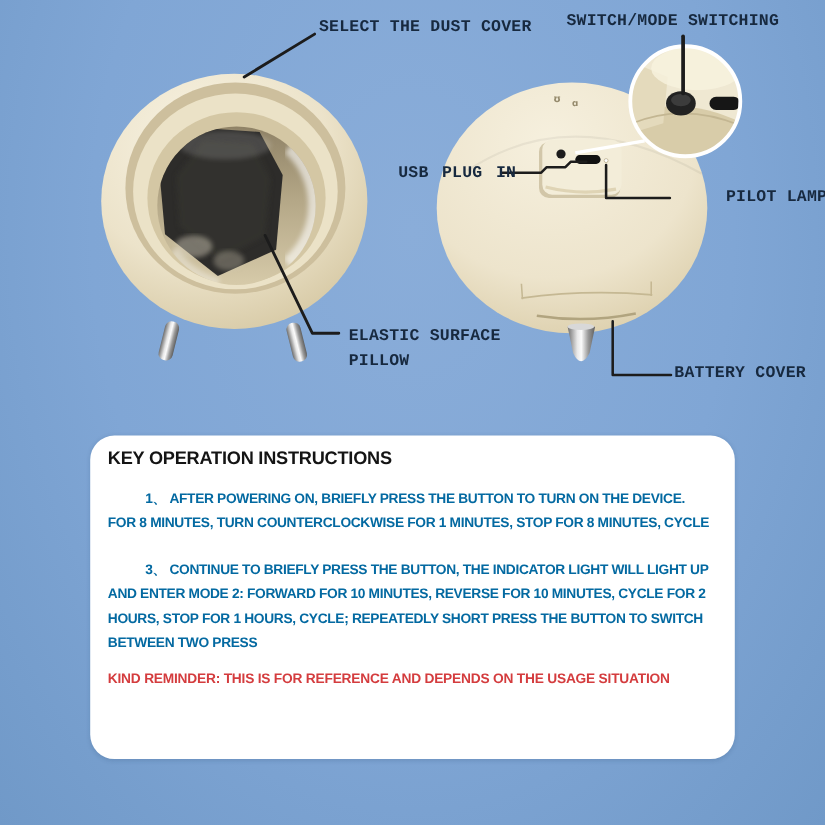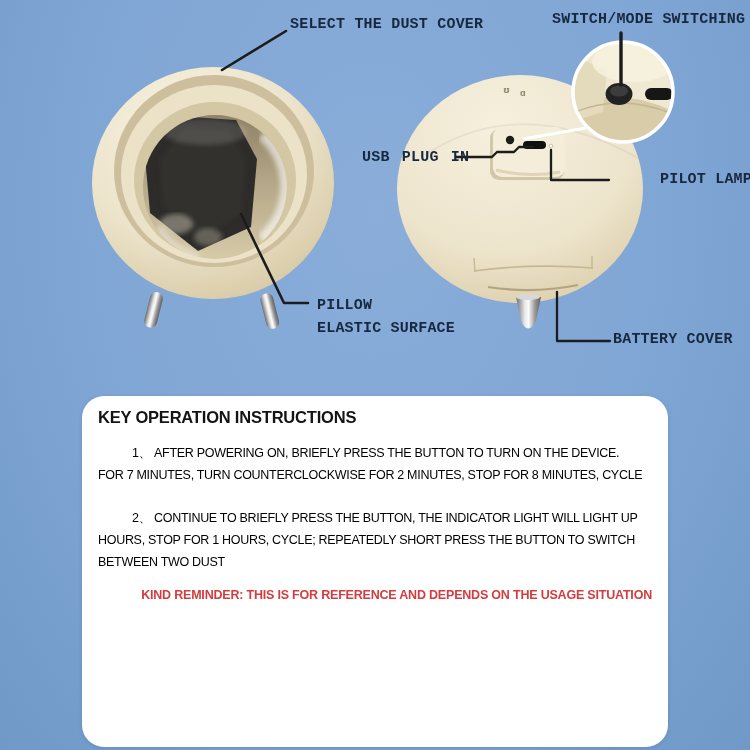--- a/index.html
+++ b/index.html
@@ -4,30 +4,30 @@
 <style>
   html,body{margin:0;padding:0;}
   body{font-family:"Liberation Sans","DejaVu Sans",sans-serif;}
   .stage{position:relative;width:750px;height:750px;overflow:hidden;
          background:radial-gradient(ellipse at 50% 28%, #8aadd9 0%, #80a6d5 55%, #7099c8 100%);}
   svg{position:absolute;left:0;top:0;}
   .label{position:absolute;font-weight:bold;font-size:15px;letter-spacing:.2px;
          color:#17293f;white-space:nowrap;line-height:17px;font-family:Liberation Mono, monospace;}
   .label.two-line{line-height:23px;}
   
-  .card{position:absolute;left:82px;top:396px;width:586px;height:351px;background:#ffffff;
+  .card{position:absolute;left:82px;top:396px;width:586px;height:294px;background:#ffffff;
         border-radius:22px;box-sizing:border-box;padding:12px 16px 0 16px;
         box-shadow:0 1px 4px rgba(40,70,110,.18);}
   .card h1{margin:0;font-size:16.5px;letter-spacing:-.2px;color:#141414;font-weight:bold;}
   .para{margin-top:21px;}
   .para.first-para{margin-top:15px;}
-  .line{font-size:12.5px;font-weight:normal;letter-spacing:-.3px;color:#000000;
+  .line{font-size:12.5px;font-weight:bold;letter-spacing:-.3px;color:#0369a1;
         line-height:22px;white-space:nowrap;}
   .line.indent{padding-left:34px;}
-  .reminder{margin-top:11px;text-align:right;font-size:12.5px;font-weight:bold;
+  .reminder{margin-top:11px;text-align:left;font-size:12.5px;font-weight:bold;
             letter-spacing:-.2px;color:#d43c3e;line-height:22px;white-space:nowrap;}
 </style>
 </head>
 <body>
 
 <div class="stage">
 
   <svg width="750" height="750" viewBox="0 0 750 750">
     <defs>
       <radialGradient id="sphereGrad" cx="38%" cy="28%" r="85%">
@@ -141,40 +141,41 @@
       <path d="M 286,31 L 222,70"></path>
       <path d="M 621,33 L 621,85" stroke-width="3.4"></path>
       <path d="M 456,157 H 492 l 5,-5 h 17 l 5,-5 h 14" stroke-width="2.3"></path>
       <path d="M 551,150 V 180 H 609" stroke-width="2.3"></path>
       <path d="M 241,214 L 284,303 H 308"></path>
       <path d="M 557,292 V 341 H 610" stroke-width="2.3"></path>
     </g>
   </svg>
 
   <div class="label" style="left:290px;top:16px;">SELECT THE DUST COVER</div>
-  <div class="label" style="left:552px;top:11px;">SWITCH/MODE SWITCHING</div>
+  <div class="label" style="left:515px;top:11px;">SWITCH/MODE SWITCHING</div>
   <div class="label" style="left:362px;top:149px;word-spacing:3px;">USB PLUG IN</div>
   <div class="label" style="left:616px;top:171px;margin-left:44px;">PILOT LAMP</div>
   <div class="label two-line" style="left:317px;top:294px;">
+    <div>ELASTIC SURFACE</div>
     <div>PILLOW</div>
-    <div>ELASTIC SURFACE</div>
   </div>
   <div class="label" style="left:613px;top:331px;">BATTERY COVER</div>
 
   <div class="card">
     <h1>KEY OPERATION INSTRUCTIONS</h1>
 
     <div class="para first-para">
       <div class="line indent">1、 AFTER POWERING ON, BRIEFLY PRESS THE BUTTON TO TURN ON THE DEVICE.</div>
-      <div class="line">FOR 7 MINUTES, TURN COUNTERCLOCKWISE FOR 2 MINUTES, STOP FOR 8 MINUTES, CYCLE</div>
+      <div class="line">FOR 8 MINUTES, TURN COUNTERCLOCKWISE FOR 1 MINUTES, STOP FOR 8 MINUTES, CYCLE</div>
     </div>
 
     <div class="para">
-      <div class="line indent">2、 CONTINUE TO BRIEFLY PRESS THE BUTTON, THE INDICATOR LIGHT WILL LIGHT UP</div>
+      <div class="line indent">3、 CONTINUE TO BRIEFLY PRESS THE BUTTON, THE INDICATOR LIGHT WILL LIGHT UP</div>
+      <div class="line">AND ENTER MODE 2: FORWARD FOR 10 MINUTES, REVERSE FOR 10 MINUTES, CYCLE FOR 2</div>
       <div class="line">HOURS, STOP FOR 1 HOURS, CYCLE; REPEATEDLY SHORT PRESS THE BUTTON TO SWITCH</div>
-      <div class="line">BETWEEN TWO DUST</div>
+      <div class="line">BETWEEN TWO PRESS</div>
     </div>
 
 
     <div class="reminder">KIND REMINDER: THIS IS FOR REFERENCE AND DEPENDS ON THE USAGE SITUATION</div>
   </div>
 
 </div>
 
 </body></html>

